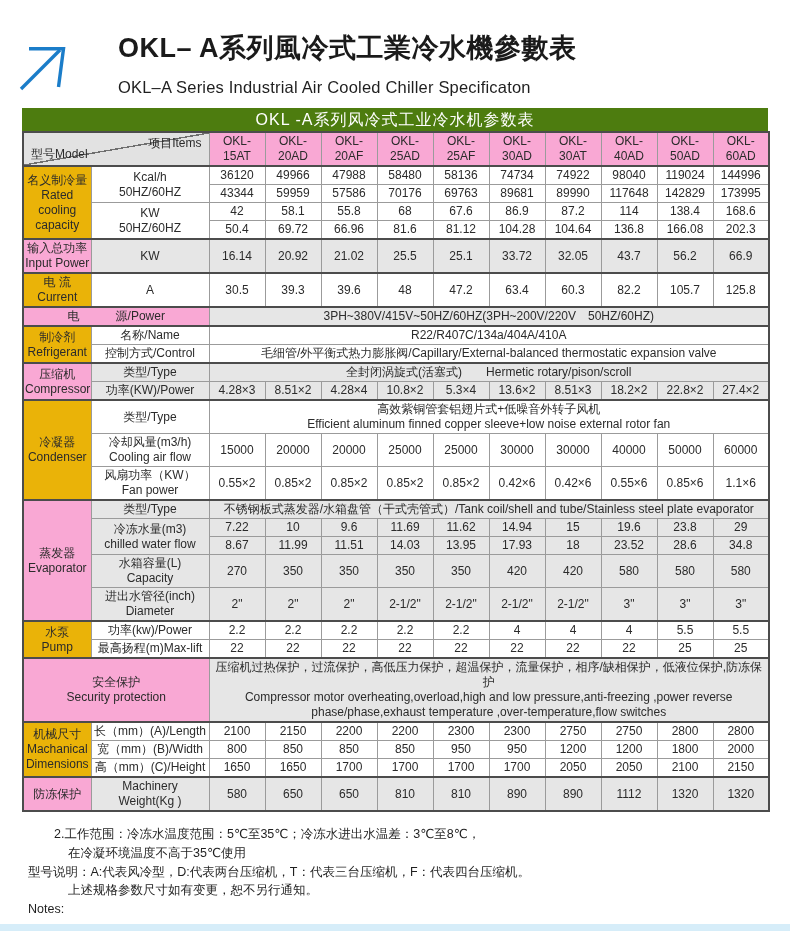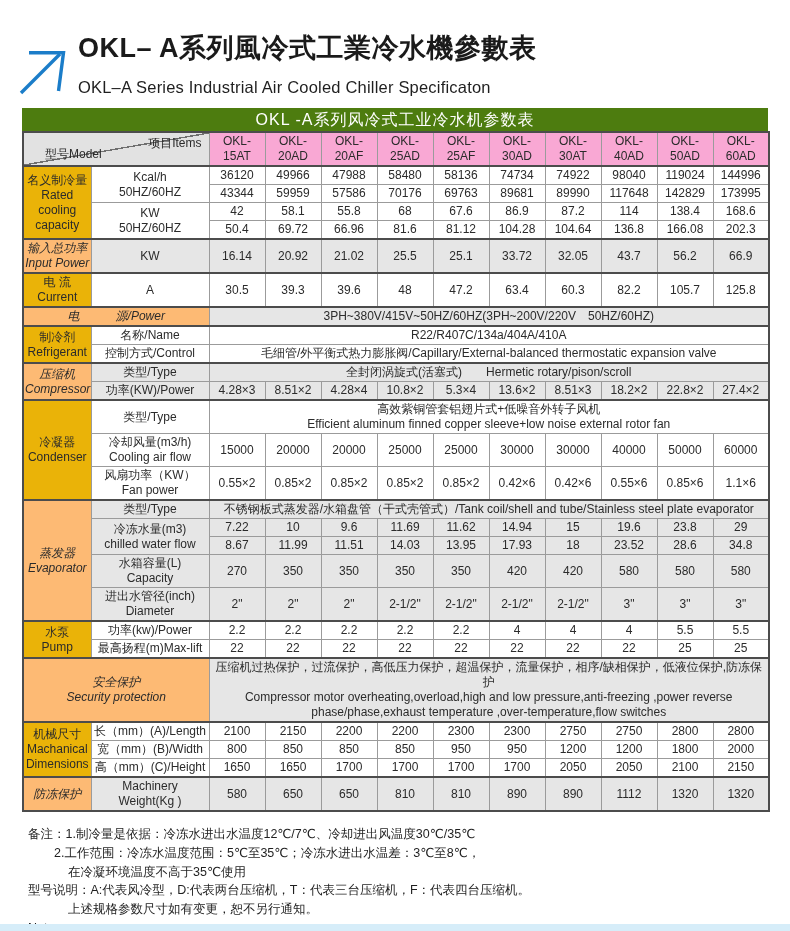--- a/index.html
+++ b/index.html
@@ -5,21 +5,21 @@
   html,body{margin:0;padding:0;background:#fff;}
   .page{
     position:relative;
     width:790px;height:931px;
     background:#ffffff;
     font-family:"Liberation Sans","DejaVu Sans",sans-serif;
     color:#222;
     overflow:hidden;
   }
   
-  .doc-header{display:flex;align-items:flex-end;margin:33px 0 0 16px;}
+  .doc-header{display:flex;align-items:center;margin:33px 0 0 16px;gap:40px;}
   .arrow-wrap{width:56px;height:52px;flex:0 0 auto;margin-top:4px;}
   .titles{margin-left:6px;}
   .title-zh{font-size:27px;font-weight:bold;color:#1a1a1a;letter-spacing:0.5px;line-height:1.15;}
   .title-en{font-size:16.5px;color:#1f1f1f;margin-top:14px;letter-spacing:0.2px;}
   
   .table-area{margin:11px 0 0 22px;width:746px;}
   .table-title{
     height:23px;line-height:23px;text-align:center;
     color:#fff;font-size:16px;letter-spacing:1px;font-weight:500;
   }
@@ -29,36 +29,36 @@
     font-size:12px;line-height:1.25;
     padding:1px 1px;text-align:center;vertical-align:middle;
     color:#2b2b2b;font-weight:normal;
     overflow:hidden;
   }
   table.spec{border:2px solid #4c4c4c;}
   tr.group td{border-top:2px solid #4c4c4c;}
   thead th{background:#f9a8d4;border-bottom:2px solid #4c4c4c;padding:2px 0;}
   tr.shaded td{background:#e6e6e6;}
   td.cat{background:#eab308;}
-  tr.shaded td.cat{background:#fdba74;font-style:italic;}
+  tr.shaded td.cat{background:#f9a8d4;}
   .pre{white-space:pre-line;}
   td.wide{font-size:11.5px;padding:1px 3px;}
   td.pad{padding:4px 1px;}
   
   th.corner{
     position:relative;padding:0;
     background:
       linear-gradient(to bottom right,
         transparent calc(50% - 0.7px),
         #6f6f6f calc(50% - 0.7px),
         #6f6f6f calc(50% + 0.7px),
         transparent calc(50% + 0.7px)),
       #e2e2e2;
   }
-  th.corner .model-lab{position:absolute;left:7px;bottom:3px;font-size:12px;margin-left:14px;}
+  th.corner .model-lab{position:absolute;left:7px;bottom:3px;font-size:12px;}
   th.corner .items-lab{position:absolute;right:7px;top:3px;font-size:12px;}
   
   .notes{margin:13px 0 0 28px;font-size:12.5px;line-height:1.5;color:#1f1f1f;}
   .notes .note-line{white-space:nowrap;}
   
   .bottom-strip{position:absolute;left:0;bottom:0;width:790px;height:7px;}
 </style>
 </head>
 <body>
 
@@ -418,21 +418,20 @@
             <td class="val">890</td>
             <td class="val">1112</td>
             <td class="val">1320</td>
             <td class="val">1320</td>
           </tr>
         </tbody>
     </table>
   </div>
 
   <div class="notes" id="notes">
-      <div class="note-line" style="padding-left: 0px;">备注：1.制冷量是依据：冷冻水进出水温度12℃/7℃、冷却进出风温度30℃/35℃</div>
       <div class="note-line" style="padding-left: 26px;">2.工作范围：冷冻水温度范围：5℃至35℃；冷冻水进出水温差：3℃至8℃，</div>
       <div class="note-line" style="padding-left: 40px;">在冷凝环境温度不高于35℃使用</div>
       <div class="note-line" style="padding-left: 0px;">型号说明：A:代表风冷型，D:代表两台压缩机，T：代表三台压缩机，F：代表四台压缩机。</div>
       <div class="note-line" style="padding-left: 40px;">上述规格参数尺寸如有变更，恕不另行通知。</div>
       <div class="note-line" style="padding-left: 0px;">Notes:</div>
     </div>
 
   <div class="bottom-strip" id="bottom-strip" style="background: rgb(214, 237, 249);"></div>
 
 </div>

